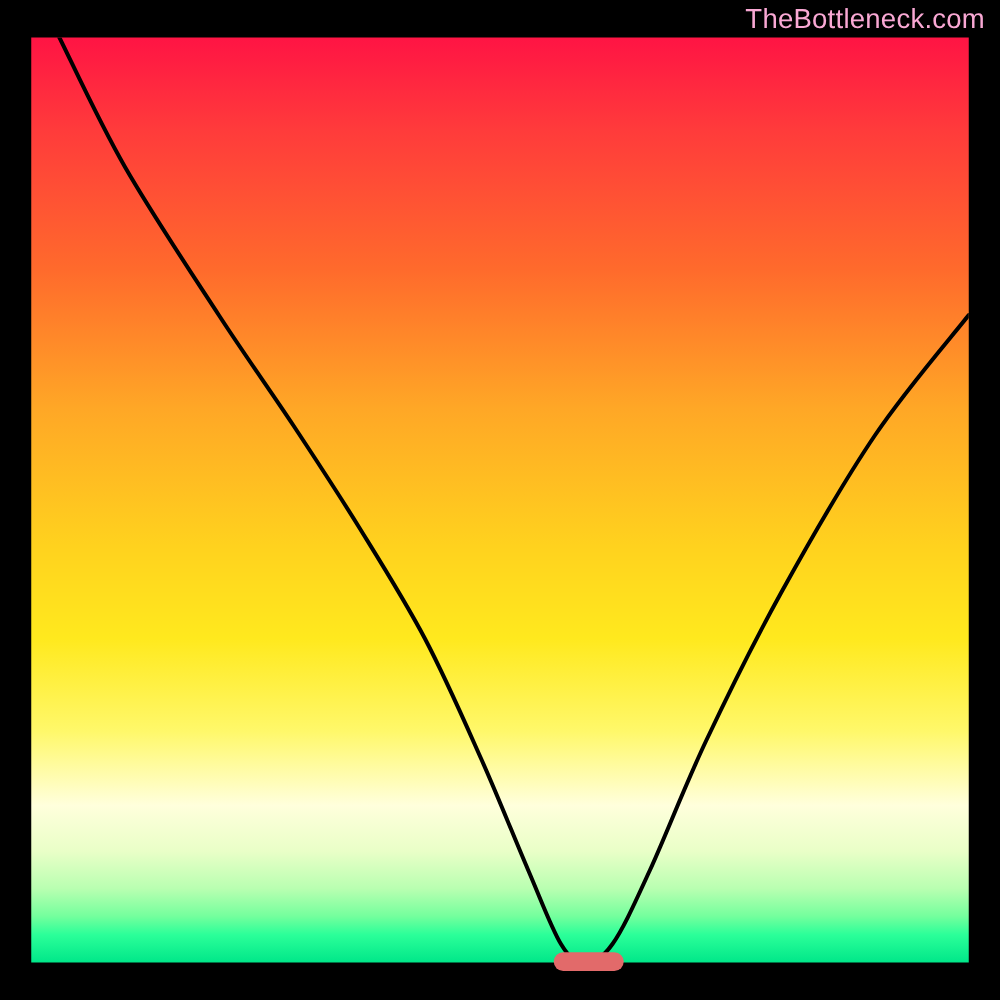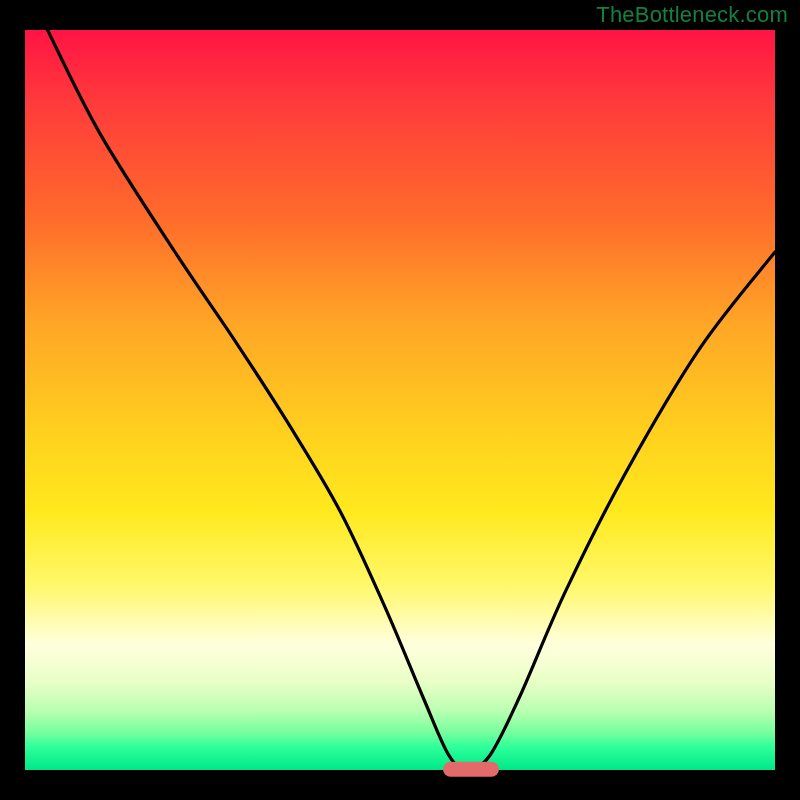--- a/index.html
+++ b/index.html
@@ -39,21 +39,21 @@
       #b9ffb1 92%,
       #74ff9d 95%,
       #2bff99 97%,
       #00e789 100%
     );
   }
   .watermark {
     position: absolute;
     top: 2px;
     right: 12px;
-    color: #15803d;
+    color: #f9a8d4;
     font-size: 22px;
     font-weight: 500;
     letter-spacing: 0.2px;
     user-select: none;
   }
   svg.curve {
     position: absolute;
     left: 0;
     top: 0;
     width: 750px;

